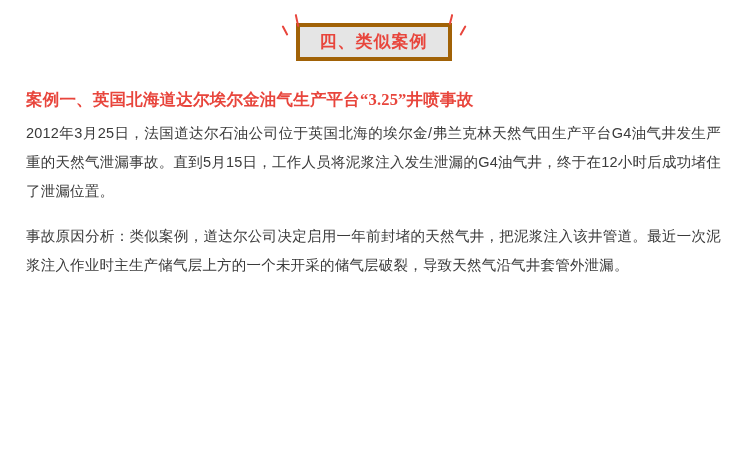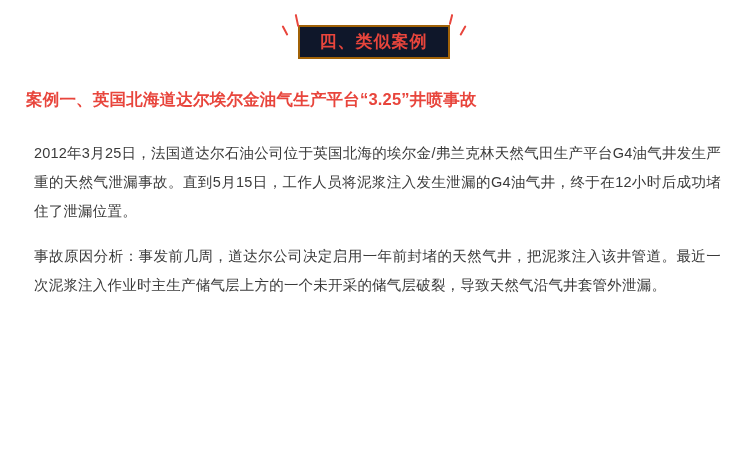--- a/index.html
+++ b/index.html
@@ -26,56 +26,57 @@
     position: relative;
     display: flex;
     justify-content: center;
     align-items: center;
     margin-top: 22px;
     margin-bottom: 26px;
     height: 40px;
   }
   .badge {
     position: relative;
-    border: 2px solid #a16207;
+    border: 4px solid #a16207;
     color: #e8453c;
     font-size: 17px;
     font-weight: bold;
     letter-spacing: 1px;
     padding: 6px 20px;
-    background: #0f172a;
+    background: #e5e5e5;
     line-height: 1.1;
     white-space: nowrap;
   }
   .spark {
     position: absolute;
     background: #e8453c;
     border-radius: 1px;
   }
   .spark.s1 { width: 2px; height: 11px; left: -16px; top: -2px; transform: rotate(-28deg); }
   .spark.s2 { width: 2px; height: 13px; left: -4px; top: -13px; transform: rotate(-12deg); }
   .spark.s3 { width: 2px; height: 11px; right: -4px; top: -13px; transform: rotate(14deg); }
   .spark.s4 { width: 2px; height: 11px; right: -16px; top: -2px; transform: rotate(30deg); }
 
   
   .case-title {
     color: #e8453c;
     font-size: 16.5px;
     font-weight: bold;
     letter-spacing: 0.2px;
-    margin: 0 0 28px 0;
+    margin: 0 0 8px 0;
     line-height: 1.4;
+    font-family: Liberation Serif, serif;
   }
 
   
   .para {
     color: #3a3a3a;
     font-size: 14.5px;
     line-height: 2.0;
-    margin: 0 0 16px 8px;
+    margin: 0 0 16px 0;
     text-align: justify;
     text-justify: inter-ideograph;
     letter-spacing: 0.2px;
   }
   .para:last-child { margin-bottom: 0; }
 </style>
 </head>
 <body>
 
 <div class="page">
@@ -86,15 +87,15 @@
       <span class="spark s2"></span>
       <span class="spark s3"></span>
       <span class="spark s4"></span>
       <span>四、类似案例</span>
     </div>
   </div>
 
   <h2 class="case-title">案例一、英国北海道达尔埃尔金油气生产平台“3.25”井喷事故</h2>
 
   <p class="para">2012年3月25日，法国道达尔石油公司位于英国北海的埃尔金/弗兰克林天然气田生产平台G4油气井发生严重的天然气泄漏事故。直到5月15日，工作人员将泥浆注入发生泄漏的G4油气井，终于在12小时后成功堵住了泄漏位置。</p>
-  <p class="para">事故原因分析：事发前几周，道达尔公司决定启用一年前封堵的天然气井，把泥浆注入该井管道。最近一次泥浆注入作业时主生产储气层上方的一个未开采的储气层破裂，导致天然气沿气井套管外泄漏。</p>
+  <p class="para">事故原因分析：类似案例，道达尔公司决定启用一年前封堵的天然气井，把泥浆注入该井管道。最近一次泥浆注入作业时主生产储气层上方的一个未开采的储气层破裂，导致天然气沿气井套管外泄漏。</p>
 
 </div>
 
 </body></html>

